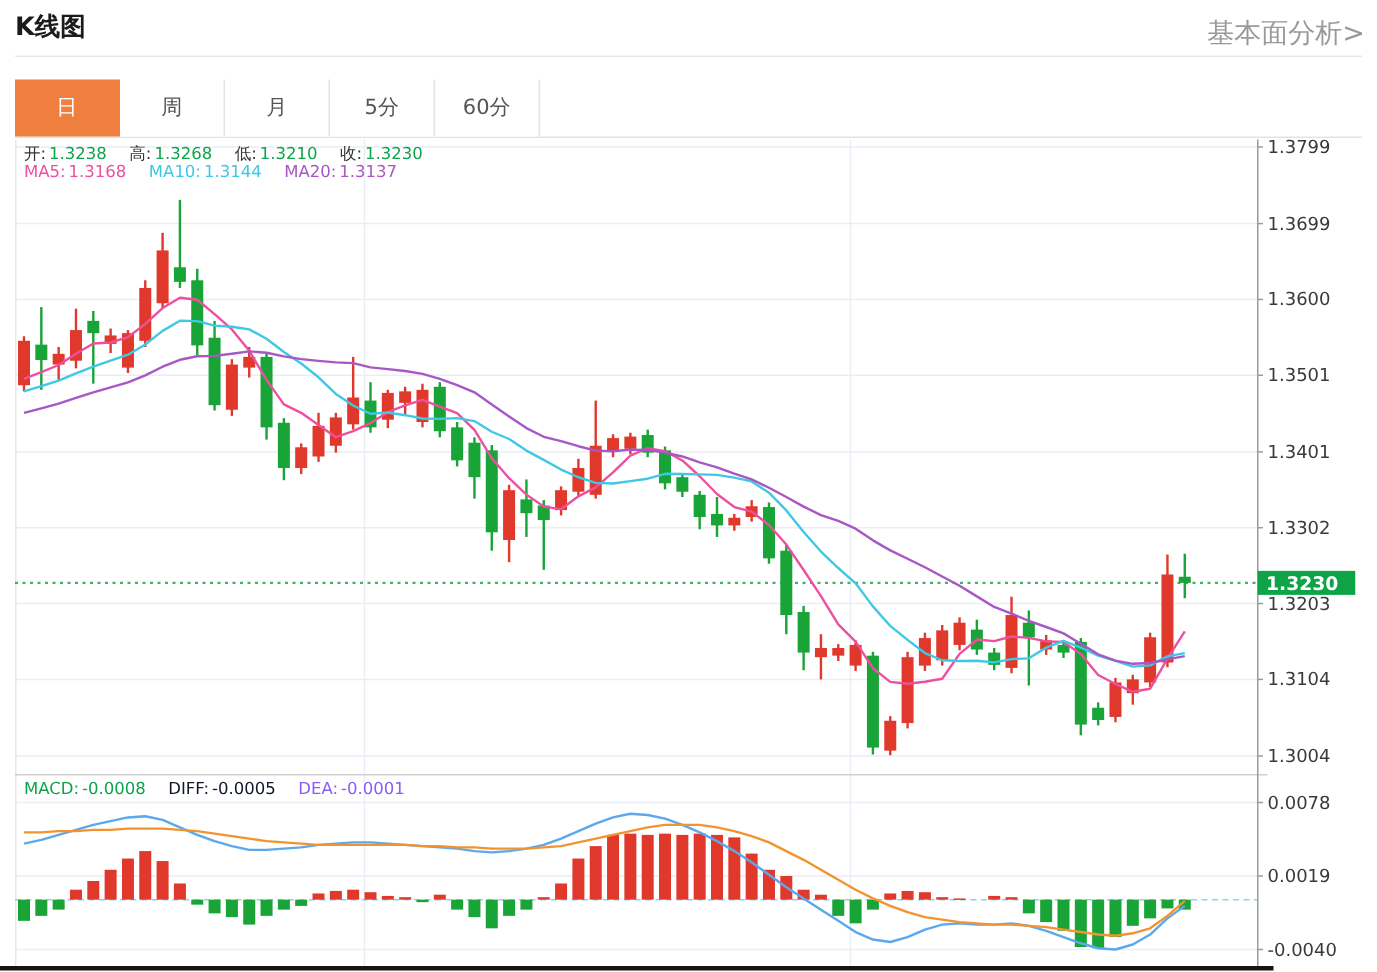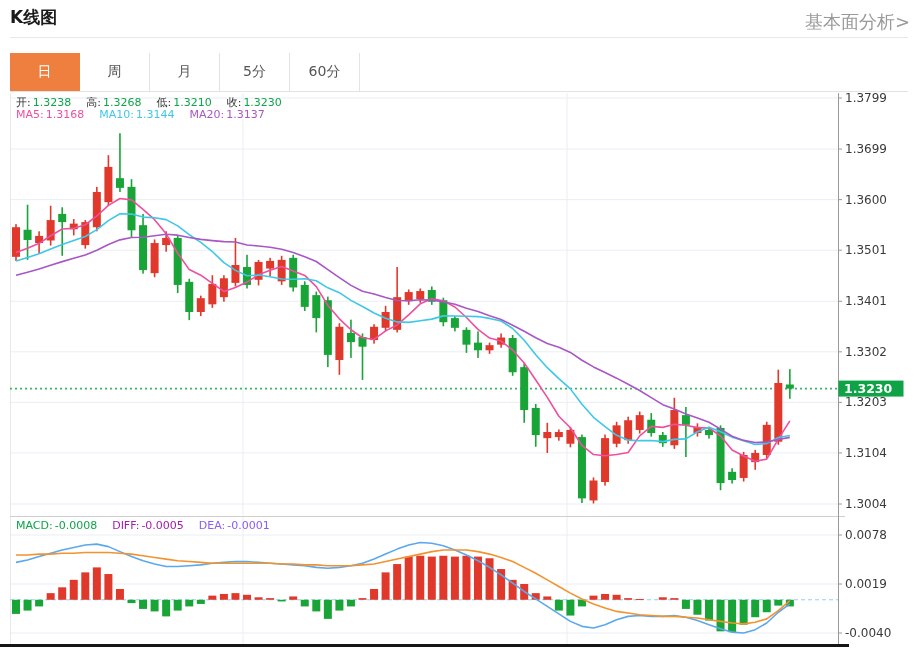--- a/index.html
+++ b/index.html
@@ -304,16 +304,16 @@
 
   <div class="legend" style="left:16px;top:95px;">
     <span class="pair"><span class="lab">开:</span><span class="val" style="color: rgb(13, 164, 74);">1.3238</span></span><span class="pair"><span class="lab">高:</span><span class="val" style="color: rgb(13, 164, 74);">1.3268</span></span><span class="pair"><span class="lab">低:</span><span class="val" style="color: rgb(13, 164, 74);">1.3210</span></span><span class="pair"><span class="lab">收:</span><span class="val" style="color: rgb(13, 164, 74);">1.3230</span></span>
   </div>
 
   <div class="legend" style="left:16px;top:108px;">
     <span class="pair" style="color: rgb(239, 79, 159);"><span>MA5:</span><span class="val">1.3168</span></span><span class="pair" style="color: rgb(63, 200, 230);"><span>MA10:</span><span class="val">1.3144</span></span><span class="pair" style="color: rgb(168, 87, 197);"><span>MA20:</span><span class="val">1.3137</span></span>
   </div>
 
   <div class="legend" style="left:16px;top:519px;">
-    <span class="pair" style="color: rgb(13, 164, 74); margin-top: 24px;"><span>MACD:</span><span class="val">-0.0008</span></span><span class="pair" style="color: #a21caf;"><span>DIFF:</span><span class="val">-0.0005</span></span><span class="pair" style="color: #8b5cf6;"><span>DEA:</span><span class="val">-0.0001</span></span>
+    <span class="pair" style="color: rgb(13, 164, 74); margin-top: 24px;"><span>MACD:</span><span class="val">-0.0008</span></span><span class="pair" style="color: #0f172a;"><span>DIFF:</span><span class="val">-0.0005</span></span><span class="pair" style="color: #8b5cf6;"><span>DEA:</span><span class="val">-0.0001</span></span>
   </div>
 
 </div>
 
 </body></html>

